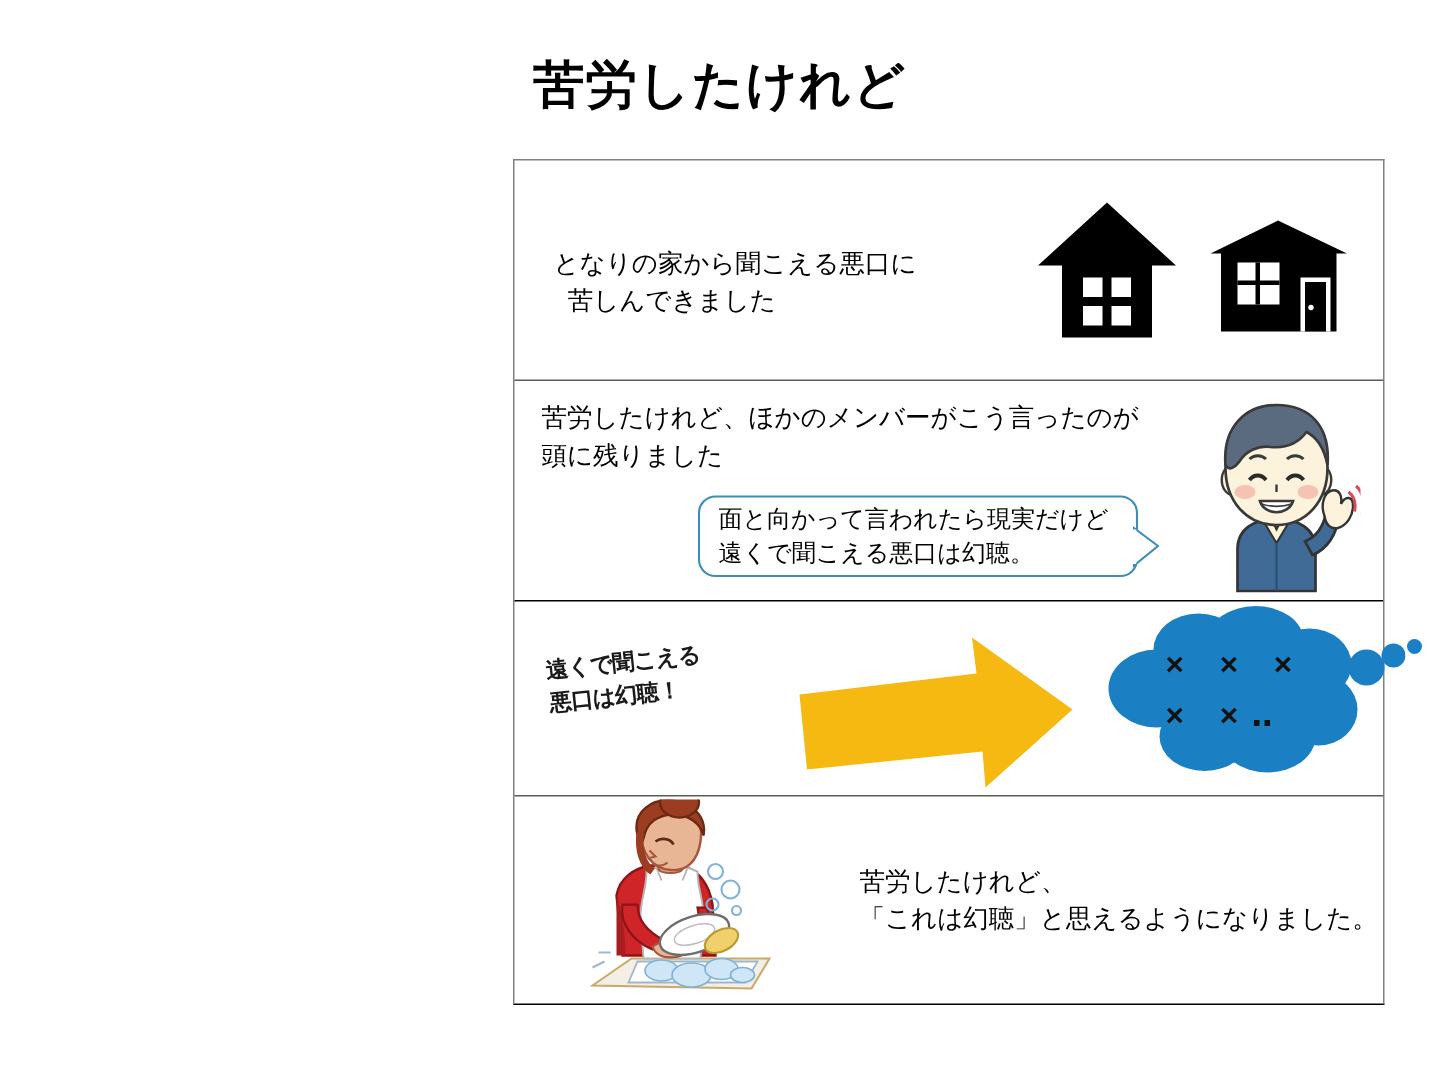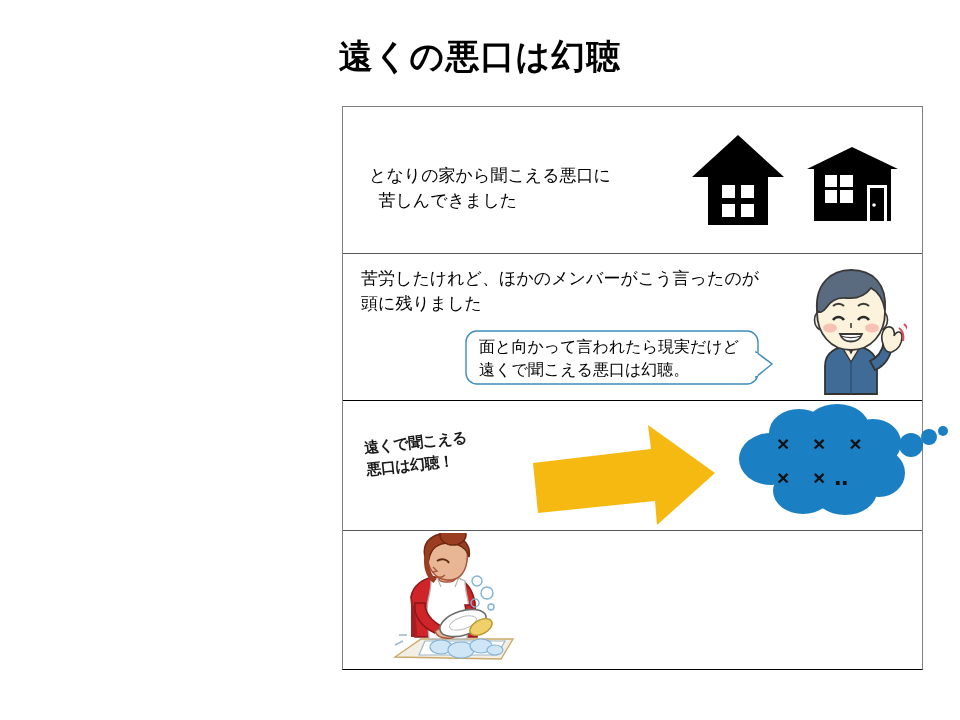--- a/index.html
+++ b/index.html
@@ -117,21 +117,21 @@
     white-space: pre;
   }
 
   
   #dish-figure { position: absolute; left: 38px; top: 2px; }
   #row4-text { left: 230px; top: 44px; }
 </style>
 </head>
 <body>
 
-<div id="slide-title">遠くの悪口は幻聴</div>
+<div id="slide-title">苦労したけれど</div>
 
 <div id="content-table">
 
   <div class="t-row" id="row-1">
 
     <div class="body-text" id="row1-text">となりの家から聞こえる悪口に
   苦しんできました</div>
 
     <svg class="house" style="left:347px; top:26px;" width="96" height="94" viewBox="0 0 96 94">
       <path d="M48 2 L94 44 L78 44 L78 92 L18 92 L18 44 L2 44 Z" fill="#000000"></path>
@@ -285,15 +285,17 @@
       <g fill="none" stroke="#7fb2d8" stroke-width="1.4">
         <circle cx="96" cy="48" r="5"></circle>
         <circle cx="106" cy="60" r="6"></circle>
         <circle cx="94" cy="70" r="4"></circle>
         <circle cx="110" cy="74" r="3"></circle>
       </g>
 
       <path d="M22 108 L14 112 M26 102 L18 102" stroke="#9fb7c9" stroke-width="1.4" fill="none"></path>
     </svg>
 
+    <div class="body-text" id="row4-text">苦労したけれど、
+「これは幻聴」と思えるようになりました。</div>
   </div>
 
 </div>
 
 </body></html>

